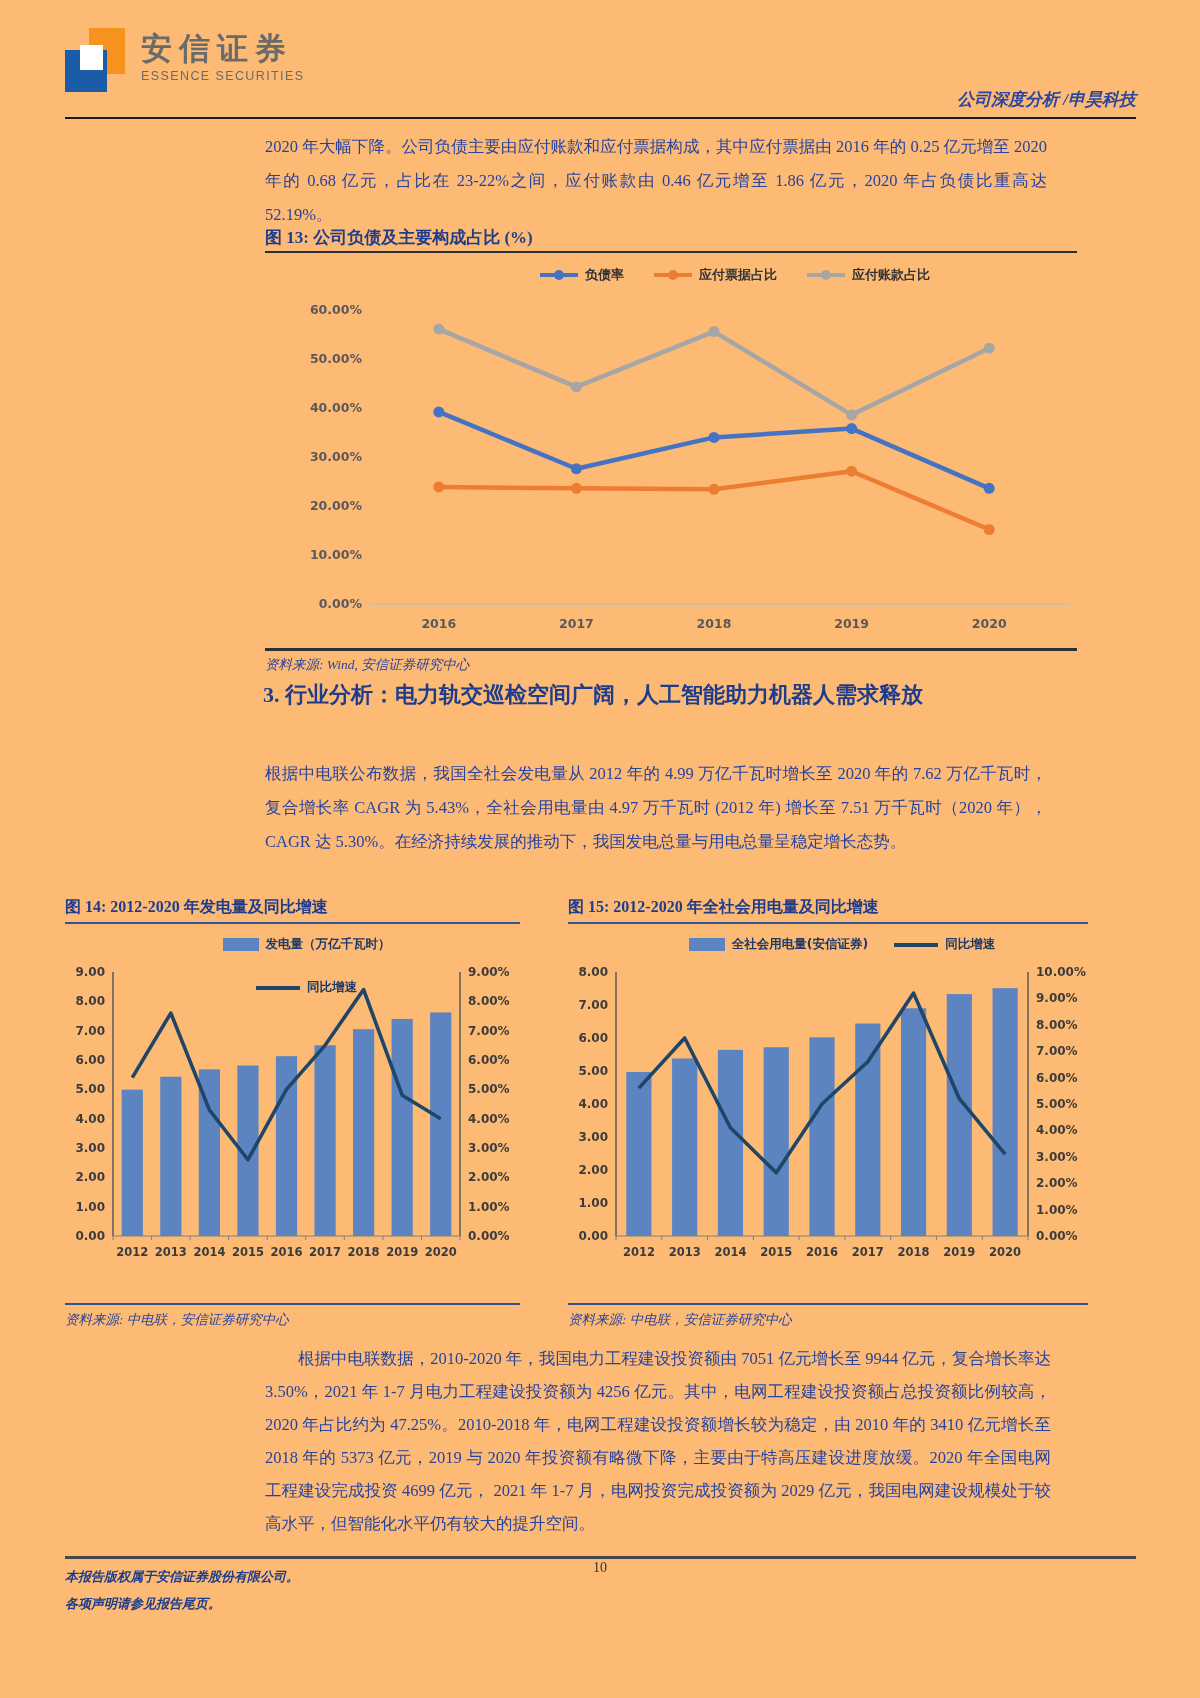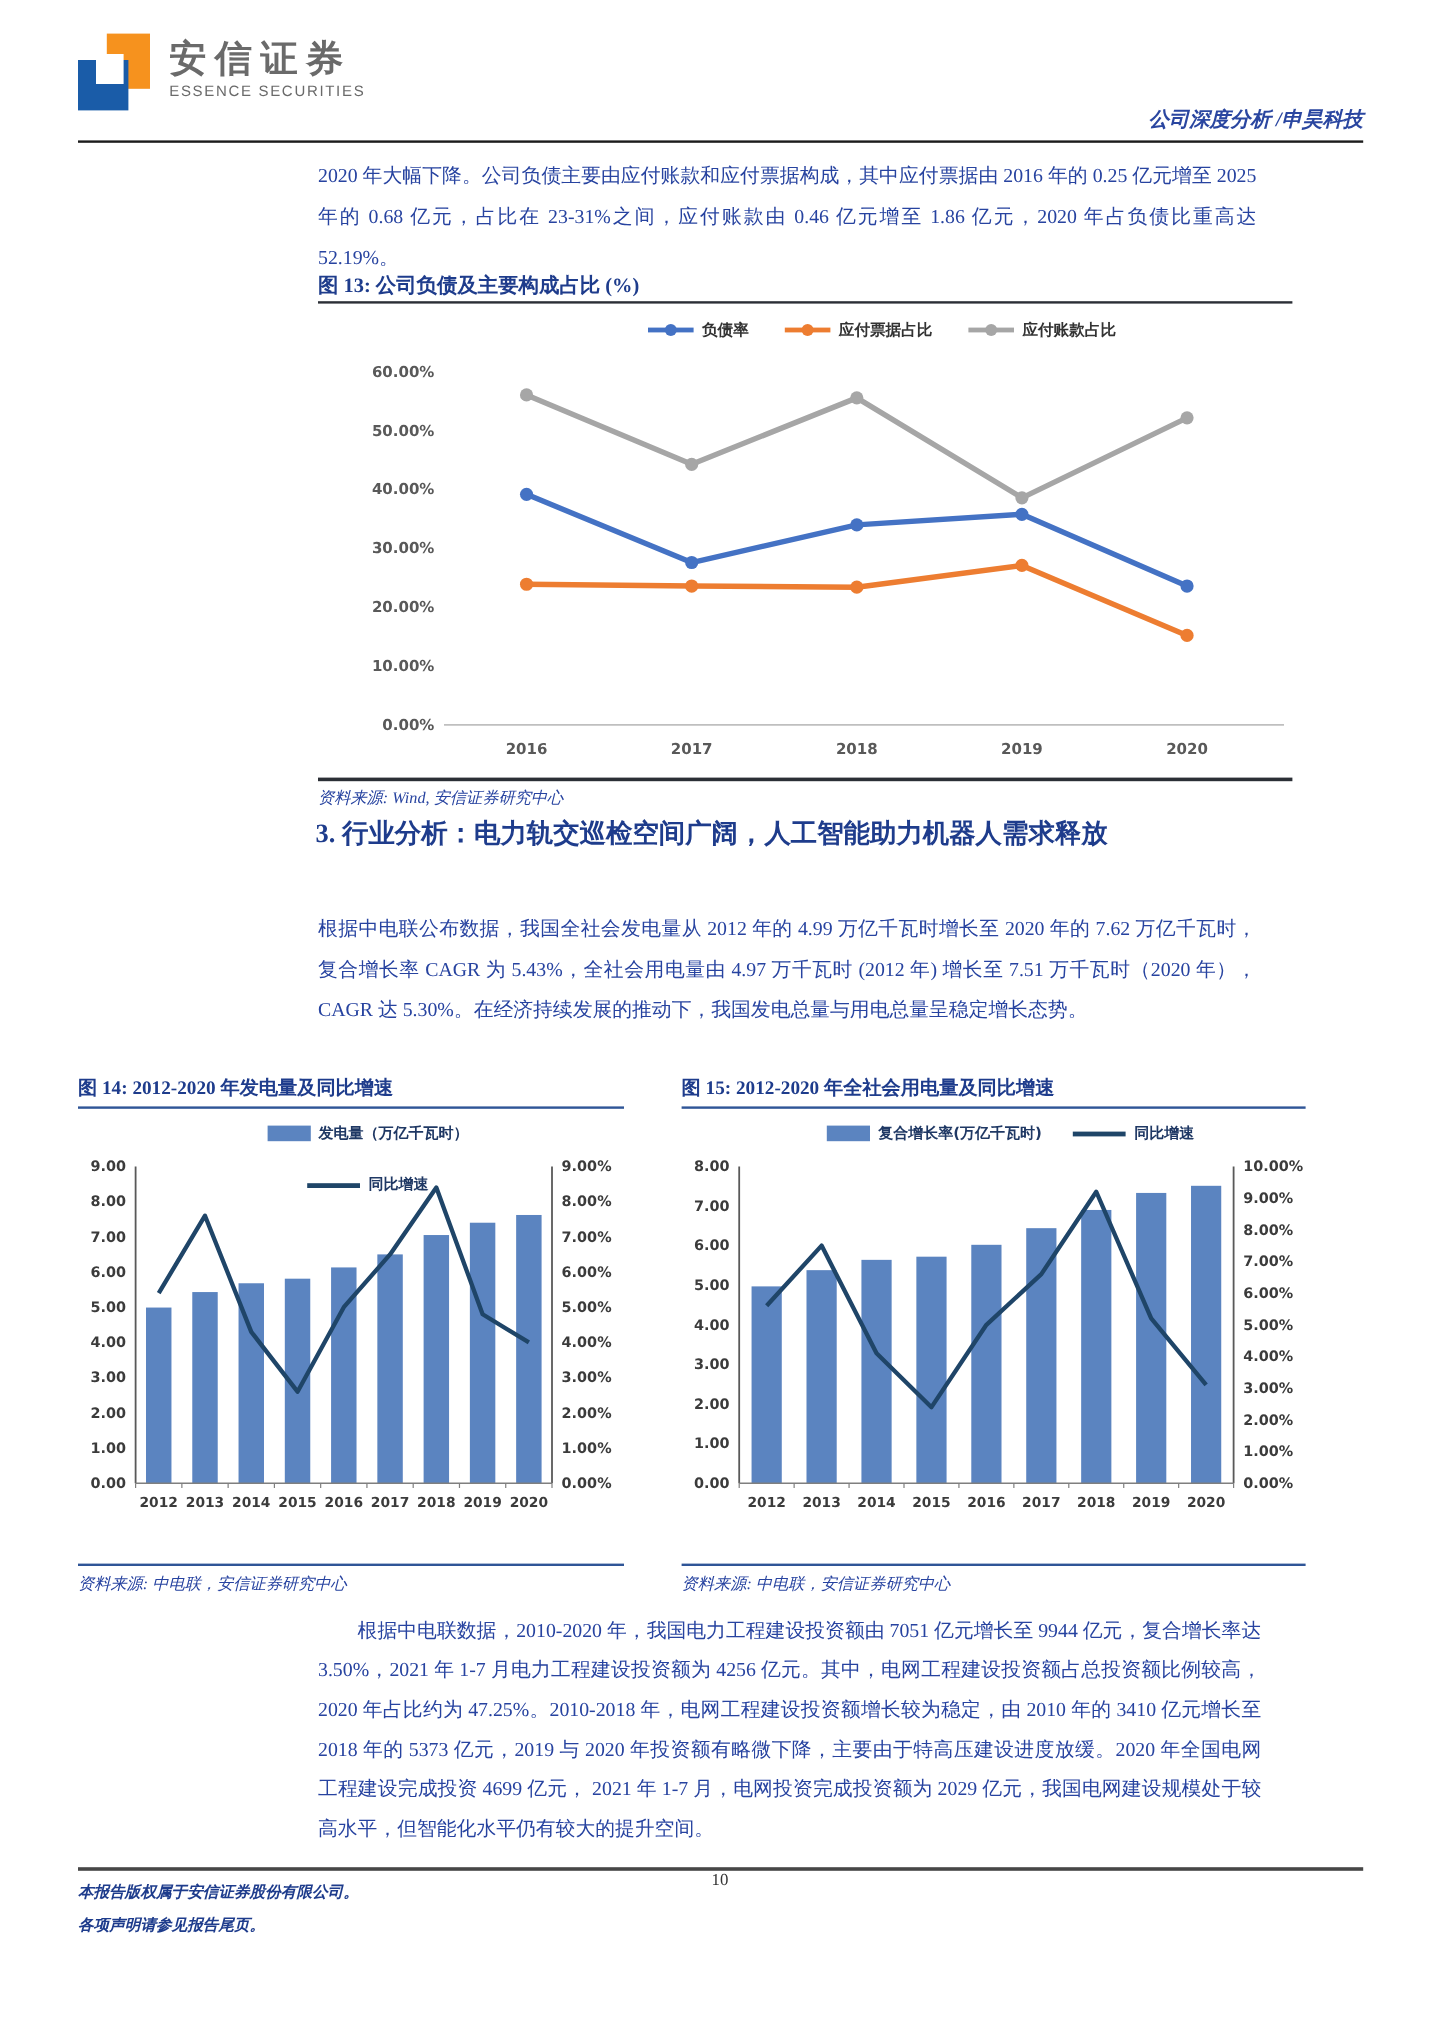--- a/index.html
+++ b/index.html
@@ -1,16 +1,16 @@
 <!DOCTYPE html>
 <html><head>
 <meta charset="utf-8">
 <style>
   html,body{margin:0;padding:0;background:#e8e8e8;}
-  .page{position:relative;width:1200px;height:1698px;margin:0 auto;background:#ffffff;
+  .page{position:relative;width:1200px;height:1698px;margin:0 auto;background:#fdba74;
         font-family:"Liberation Serif","DejaVu Serif",serif;overflow:hidden;}
 
   
   .logo{position:absolute;left:65px;top:28px;display:flex;align-items:flex-start;gap:14px;}
   .logo-mark{position:relative;width:62px;height:66px;}
   .logo-orange{position:absolute;right:2px;top:0;width:36px;height:46px;background:#F6921E;}
   .logo-blue{position:absolute;left:0;bottom:2px;width:42px;height:42px;background:#1A5CA8;}
   .logo-white{position:absolute;left:15px;top:17px;width:23px;height:25px;background:#ffffff;}
   .brand-cn{font-size:31px;font-weight:700;color:#6A6A6A;letter-spacing:7px;line-height:34px;margin-top:4px;}
   .brand-en{font-size:12.5px;color:#6A6A6A;letter-spacing:1.4px;margin-top:3px;font-family:"Liberation Sans","DejaVu Sans",sans-serif;}
@@ -82,21 +82,21 @@
       <div class="logo-white"></div>
     </div>
     <div>
       <div class="brand-cn">安信证券</div>
       <div class="brand-en">ESSENCE SECURITIES</div>
     </div>
   </div>
   <div class="header-right">公司深度分析 /申昊科技</div>
   <div class="header-rule"></div>
 
-  <div class="para p1">2020 年大幅下降。公司负债主要由应付账款和应付票据构成，其中应付票据由 2016 年的 0.25 亿元增至 2025 年的 0.68 亿元，占比在 23-31%之间，应付账款由 0.46 亿元增至 1.86 亿元，2020 年占负债比重高达 52.19%。</div>
+  <div class="para p1">2020 年大幅下降。公司负债主要由应付账款和应付票据构成，其中应付票据由 2016 年的 0.25 亿元增至 2020 年的 0.68 亿元，占比在 23-22%之间，应付账款由 0.46 亿元增至 1.86 亿元，2020 年占负债比重高达 52.19%。</div>
 
   <div class="fig-title fig13-title">图 13: 公司负债及主要构成占比 (%)</div>
   <div class="rule fig13-top-rule"></div>
 
   <div class="legend legend13">
     <span class="lg-item">
       <span class="lm">
           <i class="lm-line" style="background: rgb(68, 114, 196);"></i>
           <i class="lm-dot" style="background: rgb(68, 114, 196);"></i>
         </span>
@@ -224,21 +224,21 @@
         <text x="375.72222222222223" y="294" text-anchor="middle" font-size="11.5" fill="#3B3B3B" font-family="&quot;DejaVu Sans&quot;,&quot;Liberation Sans&quot;,sans-serif" font-weight="700">2020</text>
       </svg></div>
   <div class="blue-rule fig14-bottom"></div>
   <div class="source src14">资料来源: 中电联，安信证券研究中心</div>
 
   <div class="fig-title fig15-title">图 15: 2012-2020 年全社会用电量及同比增速</div>
   <div class="blue-rule fig15-underline"></div>
   <div class="legend legend15">
     <span class="lg-item">
       <span class="sw-bar" style="background: rgb(91, 132, 192);"></span>
-      <span>复合增长率(万亿千瓦时)</span>
+      <span>全社会用电量(安信证券)</span>
     </span>
     <span class="lg-item">
       <span class="sw-line" style="background: rgb(31, 69, 104);"></span>
       <span>同比增速</span>
     </span>
   </div>
   <div class="chart chart15" id="chart15"><svg viewBox="0 0 520 320" width="520" height="320">
         <text x="40" y="14" text-anchor="end" font-size="12" fill="#3B3B3B" font-family="&quot;DejaVu Sans&quot;,&quot;Liberation Sans&quot;,sans-serif" font-weight="700">8.00</text>
         <text x="40" y="47" text-anchor="end" font-size="12" fill="#3B3B3B" font-family="&quot;DejaVu Sans&quot;,&quot;Liberation Sans&quot;,sans-serif" font-weight="700">7.00</text>
         <text x="40" y="80" text-anchor="end" font-size="12" fill="#3B3B3B" font-family="&quot;DejaVu Sans&quot;,&quot;Liberation Sans&quot;,sans-serif" font-weight="700">6.00</text>

